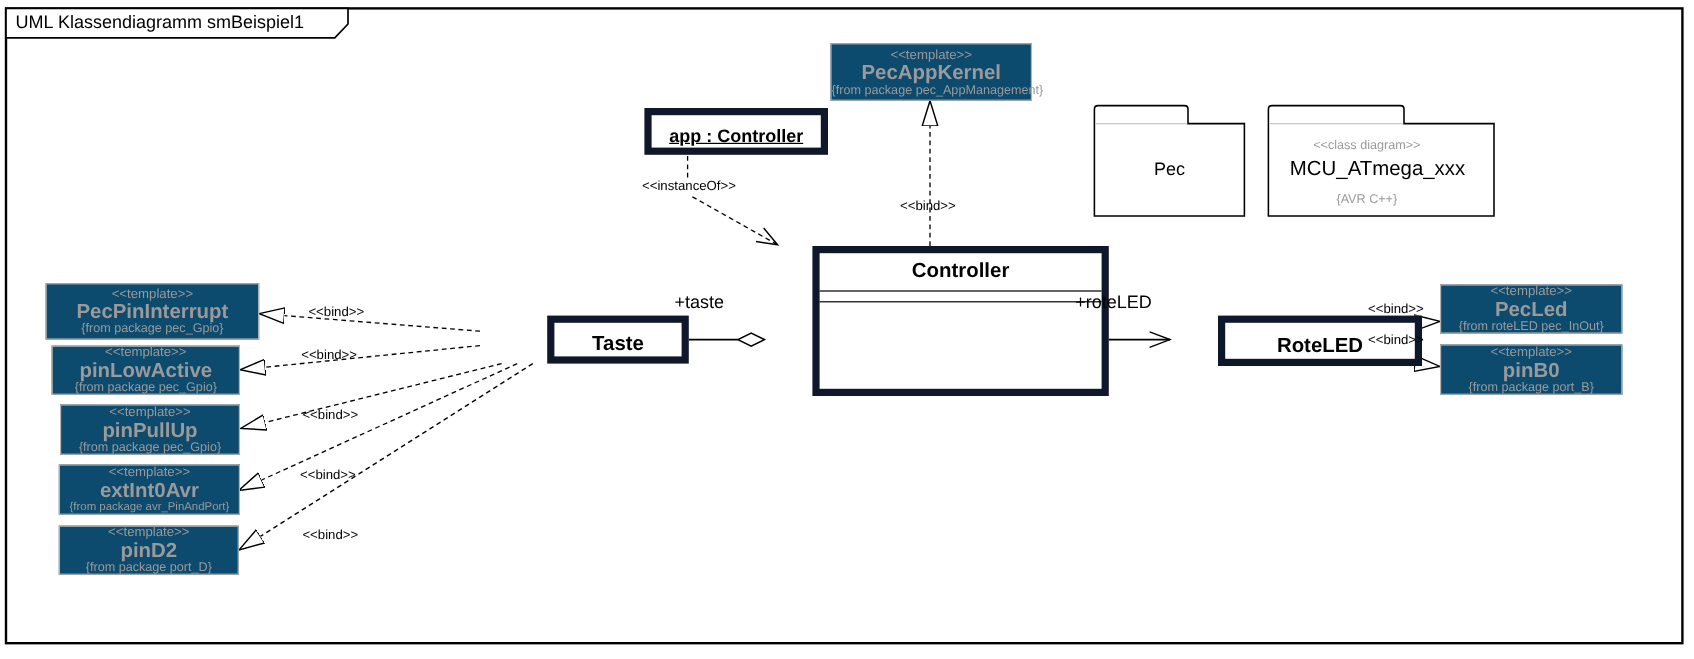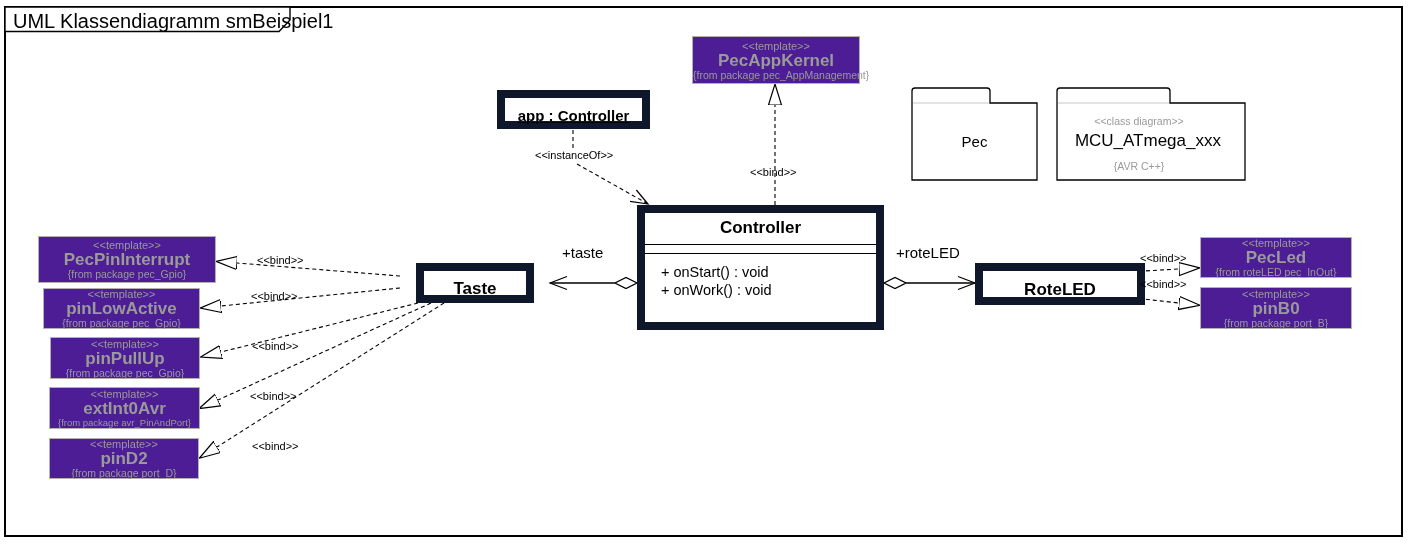--- a/index.html
+++ b/index.html
@@ -1,41 +1,41 @@
 <!DOCTYPE html>
 <html><head>
 <meta charset="utf-8">
 <style>
   html,body { margin:0; padding:0; background:#fff; font-family:"Liberation Sans", sans-serif; }
   .stage { position:relative; width:1412px; height:549px; background:#fff; overflow:hidden; }
   svg.layer { position:absolute; left:0; top:0; z-index:1; }
 
   
-  .tbox { position:absolute; z-index:2; box-sizing:border-box; background:#4c1d95;
+  .tbox { position:absolute; z-index:2; box-sizing:border-box; background:#0c4a6e;
           border:1.4px solid #b2b2b2; color:#9a9a9a; text-align:center;
           display:flex; flex-direction:column; justify-content:center; }
   .tbox .st { font-size:11px; line-height:12px; }
   .tbox .nm { font-size:17px; line-height:17px; font-weight:bold; white-space:nowrap; }
   .tbox .pk { font-size:10.5px; line-height:12px; white-space:nowrap; }
 
   
   .cbox { position:absolute; z-index:2; box-sizing:border-box; background:#fff;
-          border:8px solid #0f172a; color:#000; }
+          border:6px solid #0f172a; color:#000;margin-left:40px; }
   .cname { font-weight:bold; font-size:17px; text-align:center; }
 
   .c-title { height:31px; line-height:30px; border-bottom:1.5px solid #000;
              font-weight:bold; font-size:17px; text-align:center; }
   .c-attrs { height:8px; border-bottom:1.5px solid #000; }
   .c-ops   { padding:9px 0 0 16px; font-size:14.5px; line-height:18px; }
 
   .lbl  { position:absolute; z-index:3; font-size:11px; color:#000; white-space:nowrap; }
   .role { position:absolute; z-index:3; font-size:15px; color:#000; white-space:nowrap; }
 
   .pkg-txt { position:absolute; z-index:2; text-align:center; }
-  .title-txt { position:absolute; z-index:3; font-size:20px; color:#000; white-space:nowrap; }
+  .title-txt { position:absolute; z-index:3; font-size:15px; color:#000; white-space:nowrap; }
 </style>
 </head>
 <body>
 
 <div class="stage">
 
   <svg class="layer" width="1412" height="549" viewBox="0 0 1412 549">
     <defs>
       <marker id="tri" markerUnits="userSpaceOnUse" markerWidth="26" markerHeight="20" refX="0" refY="8" orient="auto">
         <path d="M0,1.5 L21,8 L0,14.5 Z" fill="#fff" stroke="#000" stroke-width="1.2"></path>
@@ -129,24 +129,20 @@
   </div>
 
   <div class="cbox" style="left:497px; top:90px; width:153px; height:39px; line-height:35px;
        text-align:center; font-size:15px; font-weight:bold; text-decoration:underline;">
     <span>app : Controller</span>
   </div>
 
   <div class="cbox" style="left:637px; top:205px; width:247px; height:125px;">
     <div class="c-title">Controller</div>
     <div class="c-attrs"></div>
-    <div class="c-ops">
-      <div>+ onStart() : void</div>
-      <div>+ onWork() : void</div>
-    </div>
   </div>
 
   <div class="cbox cname" style="left:416px; top:263px; width:118px; height:40px; line-height:36px;">
     <span>Taste</span>
   </div>
 
   <div class="cbox cname" style="left:975px; top:263px; width:170px; height:42px; line-height:38px;">
     <span>RoteLED</span>
   </div>
 

